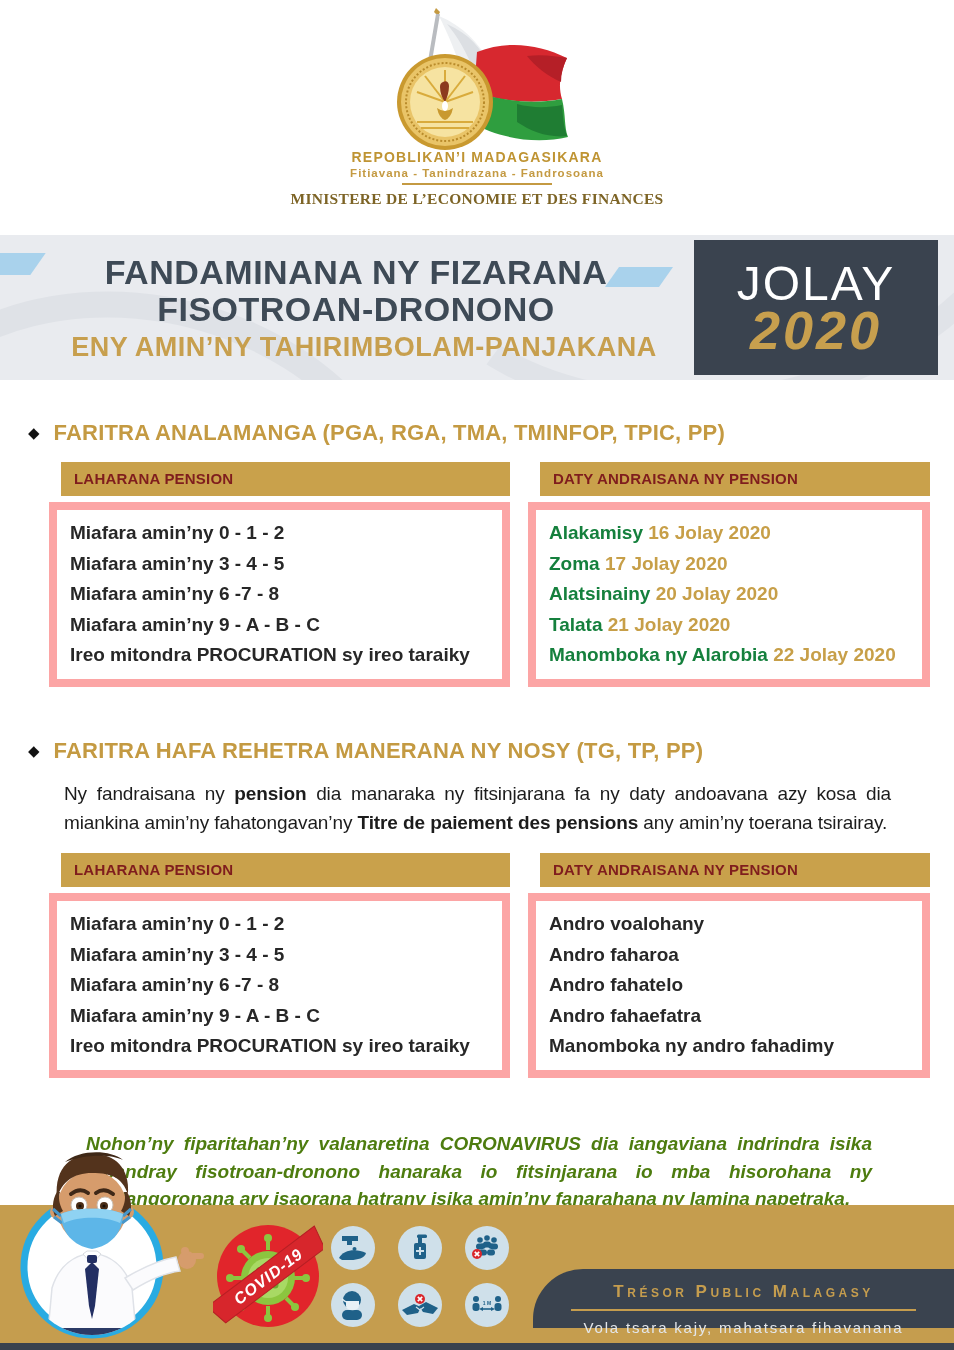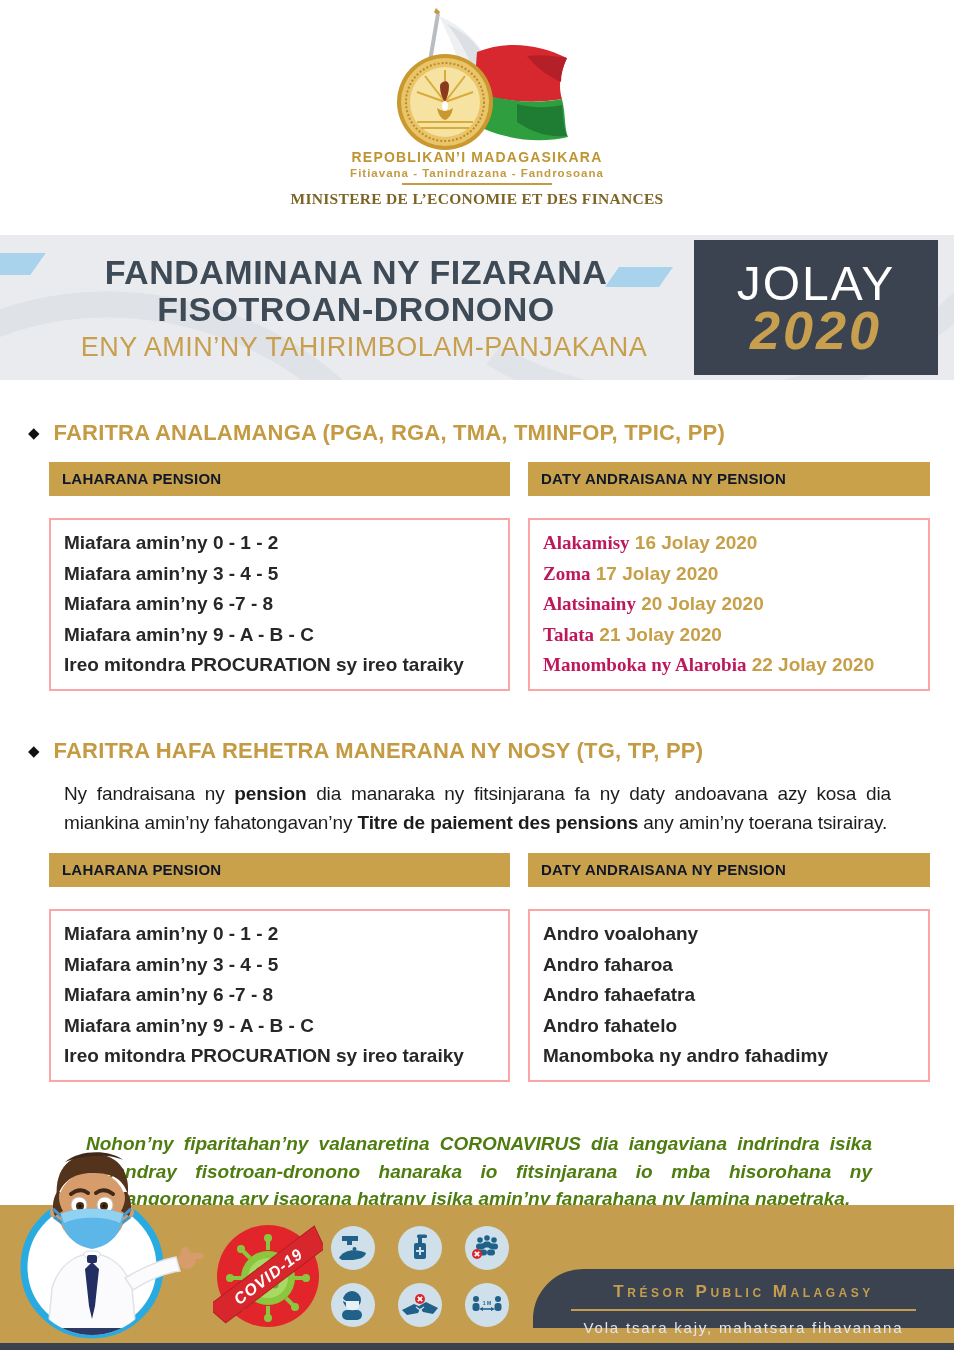--- a/index.html
+++ b/index.html
@@ -19,42 +19,42 @@
   .banner{position:absolute;left:0;top:235px;width:954px;height:145px;background:#e9ebef;overflow:hidden;}
   .deco{position:absolute;z-index:1;}
   .deco-blue1{left:-14px;top:18px;width:52px;height:22px;background:#a9d2ec;transform:skewX(-35deg);}
   .deco-blue2{left:612px;top:32px;width:54px;height:20px;background:#a9d2ec;transform:skewX(-35deg);}
   .swoosh1{left:-160px;top:60px;width:540px;height:430px;border:26px solid transparent;
            border-top-color:#dfe2e7;border-radius:50%;transform:rotate(14deg);}
   .swoosh2{left:380px;top:-300px;width:620px;height:430px;border:24px solid transparent;
            border-bottom-color:#e0e3e8;border-radius:50%;transform:rotate(-8deg);}
   .banner-titles{position:absolute;z-index:2;left:0;top:19px;width:712px;text-align:center;}
   .btitle{font-size:34px;font-weight:bold;color:#3e4a56;letter-spacing:.5px;line-height:37px;}
-  .bsub{font-size:27px;font-weight:normal;color:#c79f4e;letter-spacing:.5px;line-height:34px;margin-top:2px;padding-left:16px;}
+  .bsub{font-size:27px;font-weight:bold;color:#c79f4e;letter-spacing:.5px;line-height:34px;margin-top:2px;padding-left:16px;}
   .jolay-box{position:absolute;z-index:3;right:16px;top:5px;width:244px;height:135px;background:#3a434f;
              display:flex;flex-direction:column;align-items:center;justify-content:center;}
   .jolay-month{font-size:48px;color:#ffffff;letter-spacing:2px;line-height:48px;}
   .jolay-year{font-size:54px;font-weight:bold;font-style:italic;color:#c79f4e;letter-spacing:3px;
               line-height:52px;margin-top:-4px;}
 
   
   .sec-head{position:absolute;left:28px;display:flex;align-items:center;}
   .sec-head .diamond{font-size:15px;color:#111111;margin-right:14px;}
   .sec-head .txt{font-size:22px;font-weight:bold;color:#c49a42;letter-spacing:.2px;}
   .sec1{top:420px;} .sec2{top:738px;}
 
   
   .tcol{position:absolute;}
   .t1l{left:49px;top:462px;width:461px;} .t1r{left:528px;top:462px;width:402px;}
   .t2l{left:49px;top:853px;width:461px;} .t2r{left:528px;top:853px;width:402px;}
-  .thead{height:34px;line-height:34px;background:#c9a14b;color:#0f172a;font-weight:bold;
-         font-size:15px;letter-spacing:.2px;padding-left:13px;}
-  .tbody{margin-top:22px;border:2px solid #fca5a5;background:#ffffff;padding:8px 4px 8px 13px;}
+  .thead{height:34px;line-height:34px;background:#c9a14b;color:#7f1d1d;font-weight:bold;
+         font-size:15px;letter-spacing:.2px;padding-left:13px;margin-left:12px;}
+  .tbody{margin-top:6px;border:8px solid #fca5a5;background:#ffffff;padding:8px 4px 8px 13px;}
   .trow{font-size:19px;font-weight:bold;color:#272727;line-height:30.5px;white-space:nowrap;}
-  .trow .day{color:#be185d;font-family:Liberation Serif, serif;} .trow .date{color:#c79f48;}
+  .trow .day{color:#15803d;} .trow .date{color:#c79f48;}
 
   
   .para{position:absolute;left:64px;top:780px;width:827px;font-size:19px;line-height:28.5px;
         color:#1c1c1c;text-align:justify;letter-spacing:-.1px;}
   .para b{font-weight:bold;}
   .notice{position:absolute;left:86px;top:1130px;width:786px;font-size:19px;font-weight:bold;
           font-style:italic;line-height:27.5px;color:#4d7c0f;text-align:justify;
           -moz-text-align-last:center;text-align-last:center;}
 
   
@@ -164,22 +164,22 @@
       <div class="trow">Miafara amin’ny 6 -7 - 8</div>
       <div class="trow">Miafara amin’ny 9 - A - B - C</div>
       <div class="trow">Ireo mitondra PROCURATION sy ireo taraiky</div>
     </div>
   </div>
   <div class="tcol t2r">
     <div class="thead">DATY ANDRAISANA NY PENSION</div>
     <div class="tbody">
       <div class="trow">Andro voalohany</div>
       <div class="trow">Andro faharoa</div>
+      <div class="trow">Andro fahatelo</div>
       <div class="trow">Andro fahaefatra</div>
-      <div class="trow">Andro fahatelo</div>
       <div class="trow">Manomboka ny andro fahadimy</div>
     </div>
   </div>
 
   <div class="notice">Nohon’ny fiparitahan’ny valanaretina CORONAVIRUS dia iangaviana indrindra isika mpandray fisotroan-dronono hanaraka io fitsinjarana io mba hisorohana ny fitangoronana ary isaorana hatrany isika amin’ny fanarahana ny lamina napetraka.</div>
 
   <div class="gold-band"></div>
   <div class="bottom-strip"></div>
 
   <svg class="character" viewBox="0 0 210 202">

